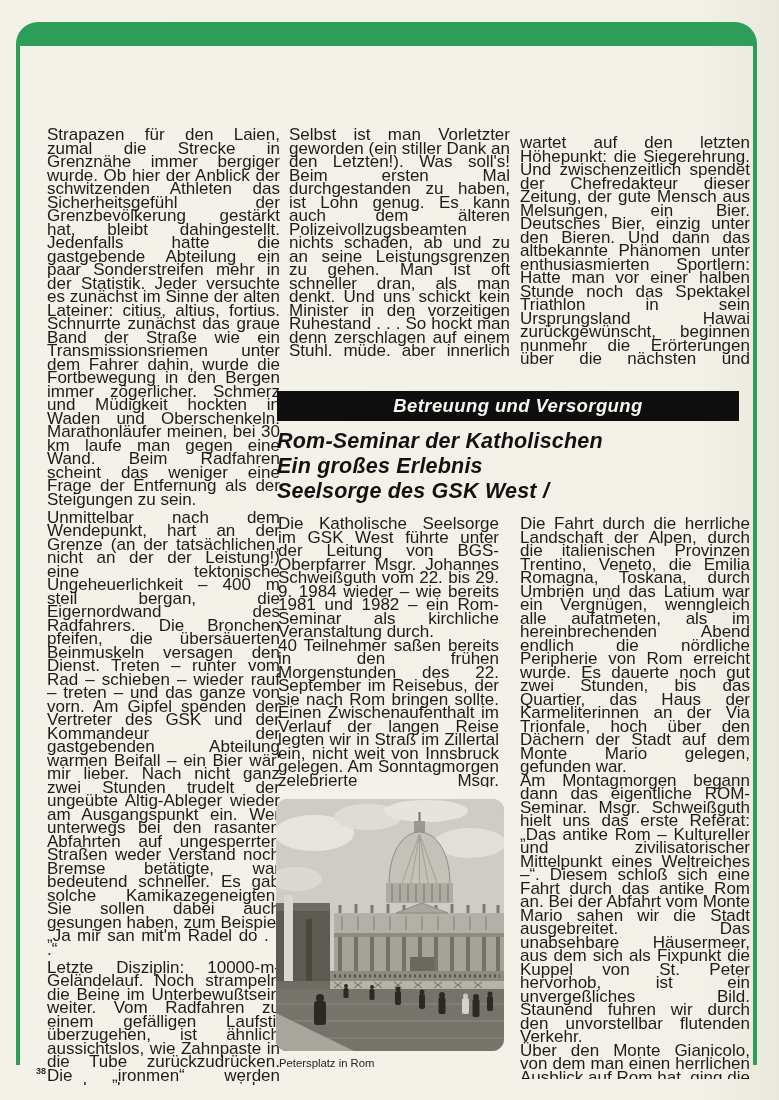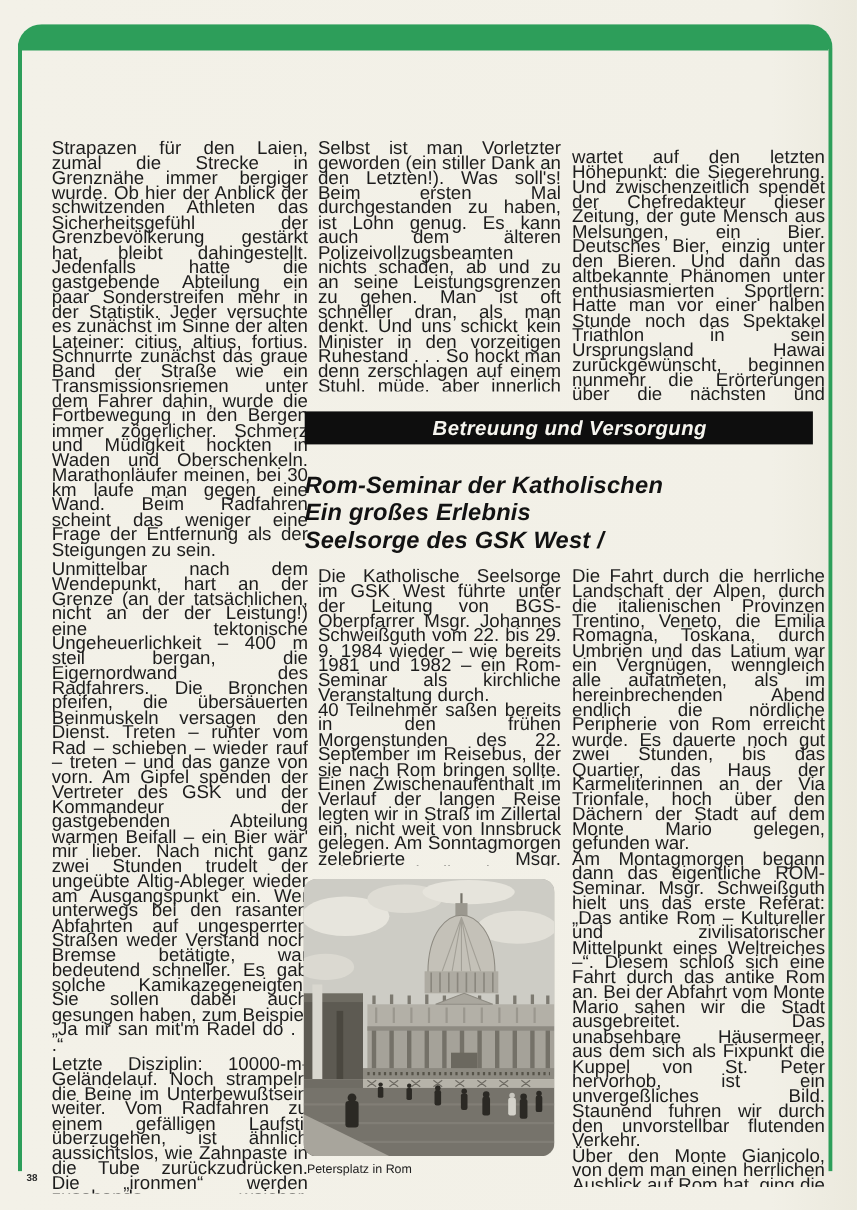--- a/index.html
+++ b/index.html
@@ -26,48 +26,48 @@
     color:#1c1c1c;
     margin-left:12px;
   }
   .bodytext p { margin-bottom:4.5px; }
   .bodytext.tight p { margin-bottom:0; }
   #col1 { left:35px; top:128px; width:233px; height:957px; }
   #col2top { left:277px; top:128px; width:221px; height:228px; }
   #col3top { left:508px; top:136px; width:230px; height:228px; }
   .closing-row { display:flex; justify-content:flex-end;gap:36px; }
   .banner {
-    position:absolute; left:277px; top:374px; width:462px; height:30px;
+    position:absolute; left:277px; top:391px; width:462px; height:30px;
     background:#0e0e0e; color:#f6f5ef;
     font-weight:bold; font-style:italic;
     font-size:18.5px; line-height:29px; text-align:center;
     letter-spacing:0.4px;
     padding-left:20px;
   }
   .article-title {
     position:absolute; left:277px; top:429px; width:465px;
     font-weight:bold; font-style:italic;
     font-size:21.5px; line-height:25px; color:#121212;
     letter-spacing:0.2px;
   }
   .article-title span { display:block; }
-  #artcol-left  { left:277px; top:517px; width:221px; height:270px; }
+  #artcol-left  { left:266px; top:517px; width:221px; height:270px; }
   #artcol-right { left:508px; top:517px; width:230px; height:562px; }
   .photo {
     position:absolute; left:276px; top:799px; width:228px; height:252px;
     border-radius:12px; overflow:hidden; background:#cdccc5;
     box-shadow:0 0 0 1px #b9b6ad inset;
   }
   .photo svg { display:block; }
   .caption {
     position:absolute; left:279px; top:1057px; width:220px;
     font-size:11.3px; color:#222;
   }
   .page-number {
-    position:absolute; left:24px; top:1066px;
+    position:absolute; left:36px; top:1066px;
     font-size:9px; font-weight:bold; color:#2a2a2a;
   }
 </style>
 </head>
 <body>
 
 <div class="frame"></div>
 
 <div id="col1" class="bodytext">
   <p>Strapazen für den Laien, zumal die Strecke in Grenznähe immer bergiger wurde. Ob hier der Anblick der schwitzenden Athleten das Sicherheitsgefühl der Grenzbevölkerung gestärkt hat, bleibt dahingestellt. Jedenfalls hatte die gastgebende Abteilung ein paar Sonderstreifen mehr in der Statistik. Jeder versuchte es zunächst im Sinne der alten Lateiner: citius, altius, fortius. Schnurrte zunächst das graue Band der Straße wie ein Transmissionsriemen unter dem Fahrer dahin, wurde die Fortbewegung in den Bergen immer zögerlicher. Schmerz und Müdigkeit hockten in Waden und Oberschenkeln. Marathonläufer meinen, bei 30 km laufe man gegen eine Wand. Beim Radfahren scheint das weniger eine Frage der Entfernung als der Steigungen zu sein.</p>

